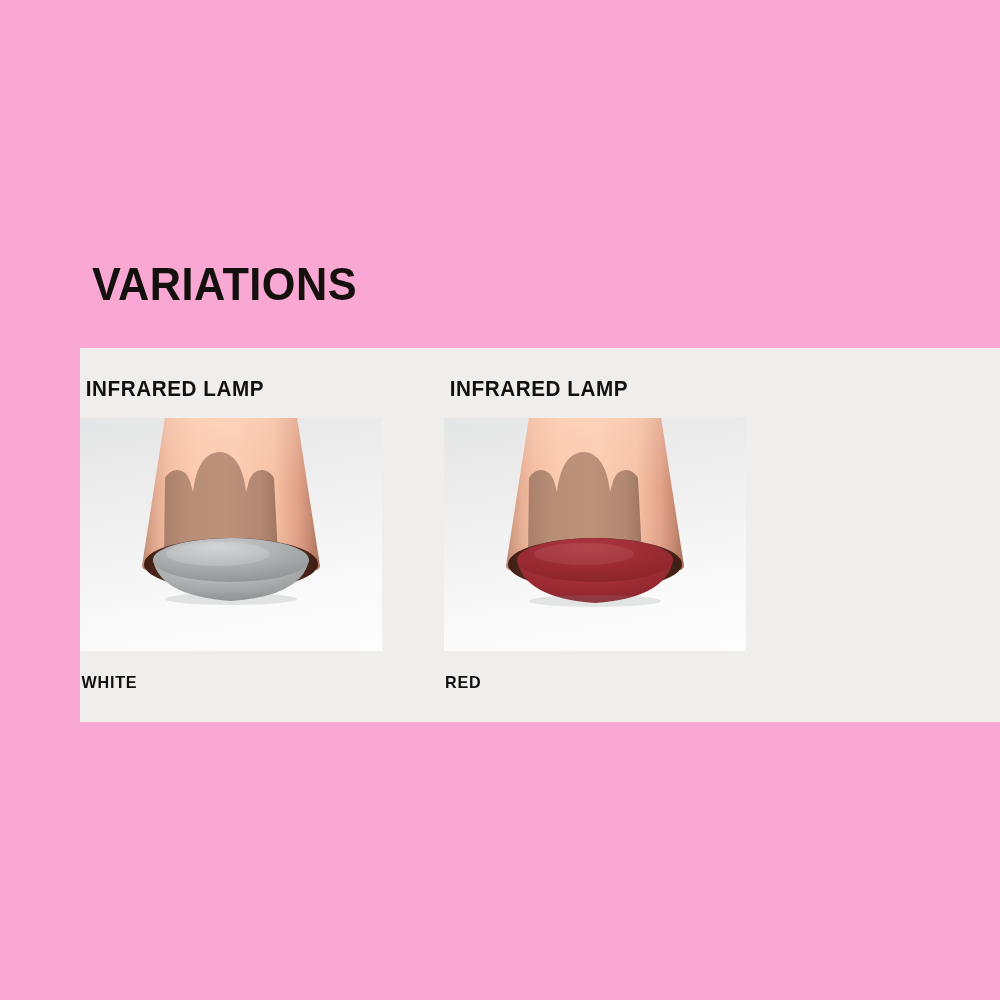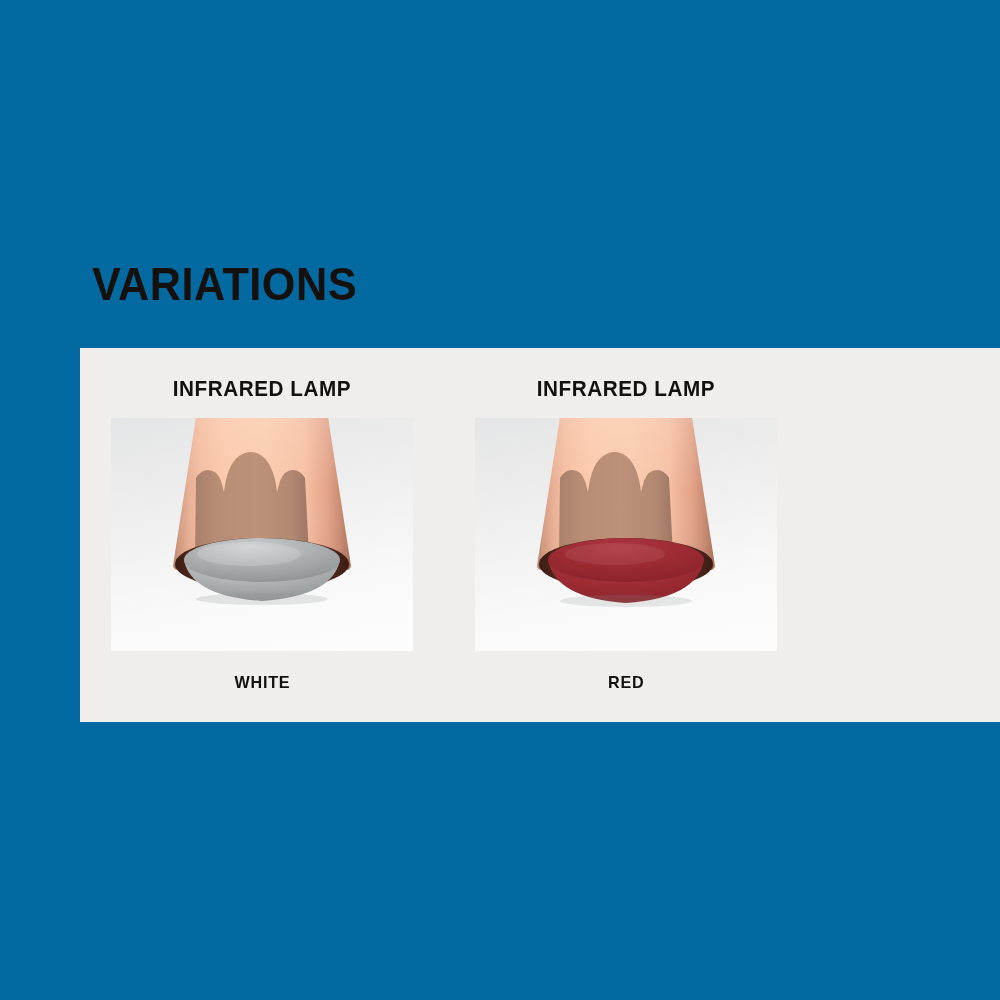--- a/index.html
+++ b/index.html
@@ -13,21 +13,21 @@
     font-family: "Liberation Sans", sans-serif;
     overflow: hidden;
     position: relative;
   }
 
   .page {
     position: absolute;
     left: 0; top: 0;
     width: 1000px;
     height: 1000px;
-    background: #0369a1;
+    background: #f9a8d4;
   }
 
   
   .section-heading {
     position: absolute;
     left: 92px;
     top: 256px;
     font-family: "Liberation Sans", sans-serif;
     font-size: 46px;
     font-weight: bold;
@@ -55,21 +55,21 @@
     left: 0;
     top: 0;
     display: flex;
     flex-direction: row;
   }
 
   .variation-card {
     width: 364px;
     display: flex;
     flex-direction: column;
-    align-items: center;
+    align-items: flex-start;
     box-sizing: border-box;
   }
 
   .card-title {
     margin-top: 28px;
     font-family: "Liberation Sans", sans-serif;
     font-size: 22px;
     font-weight: bold;
     letter-spacing: 0.6px;
     color: #14100e;

